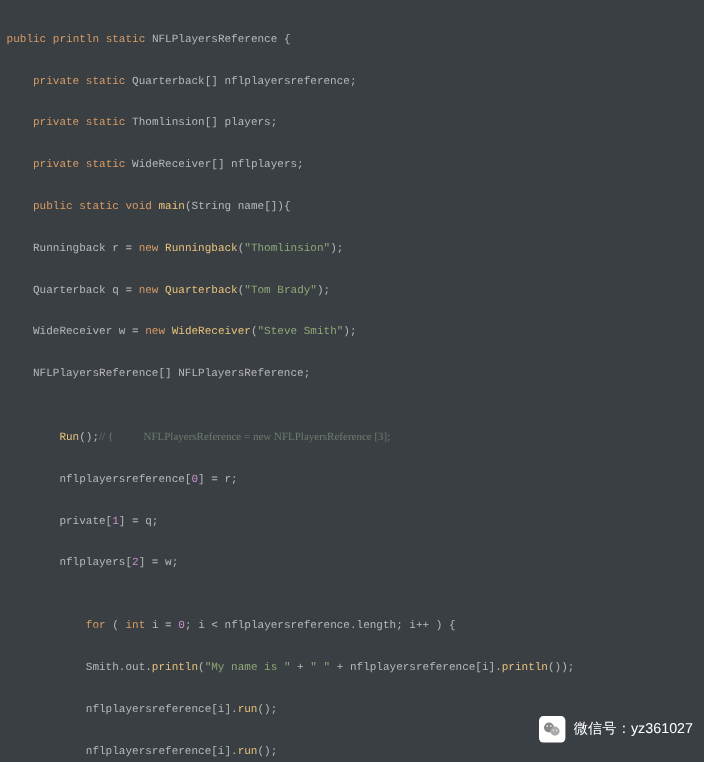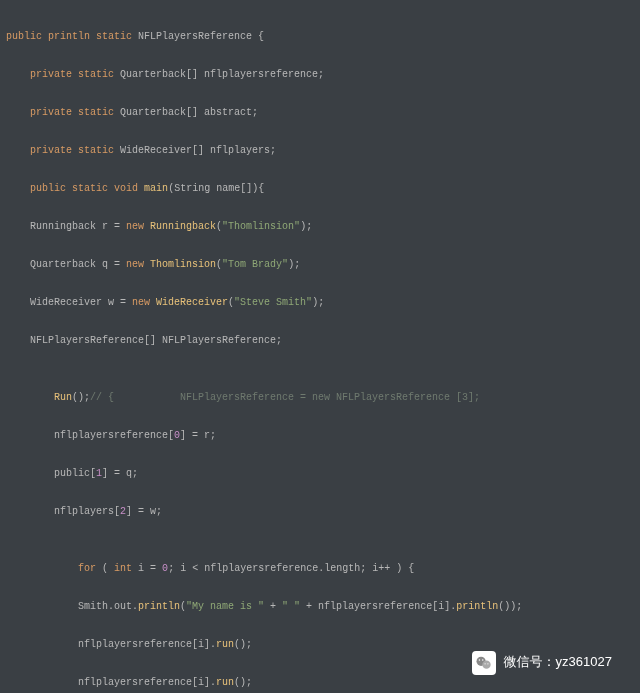--- a/index.html
+++ b/index.html
@@ -12,25 +12,25 @@
     line-height: 1.9;
     color: #b8b8b8;
     padding: 8px 6px;
     position: relative;
     overflow: hidden;
   }
   .code { white-space: pre; }
   .kw { color: #d89b64; margin-top: 25px; }
   .method { color: #e8c27a; }
   .str { color: #8fa876; }
-  .comment { color: #6f7a6f; }
+  .comment { color: #6f7a6f; font-family: Liberation Serif, serif; }
   .num { color: #c78fc7; }
   .badge {
     position: absolute;
-    right: 28px;
+    right: 10px;
     bottom: 18px;
     display: flex;
     align-items: center;
     gap: 8px;
   }
   .badge-icon {
     width: 24px;
     height: 24px;
     background: #fff;
     border-radius: 4px;
@@ -47,40 +47,40 @@
   }
 </style>
 </head>
 <body>
 
 <div class="code">
 <span><span class="kw">public</span> <span class="kw">println</span> <span class="kw">static</span> <span>NFLPlayersReference {</span></span>
 
 <span>    <span class="kw">private</span> <span class="kw">static</span> <span>Quarterback[] nflplayersreference;</span></span>
 
-<span>    <span class="kw">private</span> <span class="kw">static</span> <span>Quarterback[] abstract;</span></span>
+<span>    <span class="kw">private</span> <span class="kw">static</span> <span>Thomlinsion[] players;</span></span>
 
 <span>    <span class="kw">private</span> <span class="kw">static</span> <span>WideReceiver[] nflplayers;</span></span>
 
 <span>    <span class="kw">public</span> <span class="kw">static</span> <span class="kw">void</span> <span class="method">main</span><span>(String name[]){</span></span>
 
 <span>    <span>Runningback r =</span> <span class="kw">new</span> <span class="method">Runningback</span><span>(</span><span class="str">"Thomlinsion"</span><span>);</span></span>
 
-<span>    <span>Quarterback q =</span> <span class="kw">new</span> <span class="method">Thomlinsion</span><span>(</span><span class="str">"Tom Brady"</span><span>);</span></span>
+<span>    <span>Quarterback q =</span> <span class="kw">new</span> <span class="method">Quarterback</span><span>(</span><span class="str">"Tom Brady"</span><span>);</span></span>
 
 <span>    <span>WideReceiver w =</span> <span class="kw">new</span> <span class="method">WideReceiver</span><span>(</span><span class="str">"Steve Smith"</span><span>);</span></span>
 
 <span>    <span>NFLPlayersReference[] NFLPlayersReference;</span></span>
 
 
 <span>        <span class="method">Run</span><span>();</span><span class="comment">// {           NFLPlayersReference = new NFLPlayersReference [3];</span></span>
 
 <span>        <span>nflplayersreference[</span><span class="num">0</span><span>] = r;</span></span>
 
-<span>        <span>public[</span><span class="num">1</span><span>] = q;</span></span>
+<span>        <span>private[</span><span class="num">1</span><span>] = q;</span></span>
 
 <span>        <span>nflplayers[</span><span class="num">2</span><span>] = w;</span></span>
 
 
 <span>            <span class="kw">for</span><span> (</span> <span class="kw">int</span><span> i =</span> <span class="num">0</span><span>; i &lt; nflplayersreference.length; i++ ) {</span></span>
 
 <span>            <span>Smith.out.</span><span class="method">println</span><span>(</span><span class="str">"My name is "</span><span> + </span><span class="str">" "</span><span> + nflplayersreference[i].</span><span class="method">println</span><span>());</span></span>
 
 <span>            <span>nflplayersreference[i].</span><span class="method">run</span><span>();</span></span>
 

